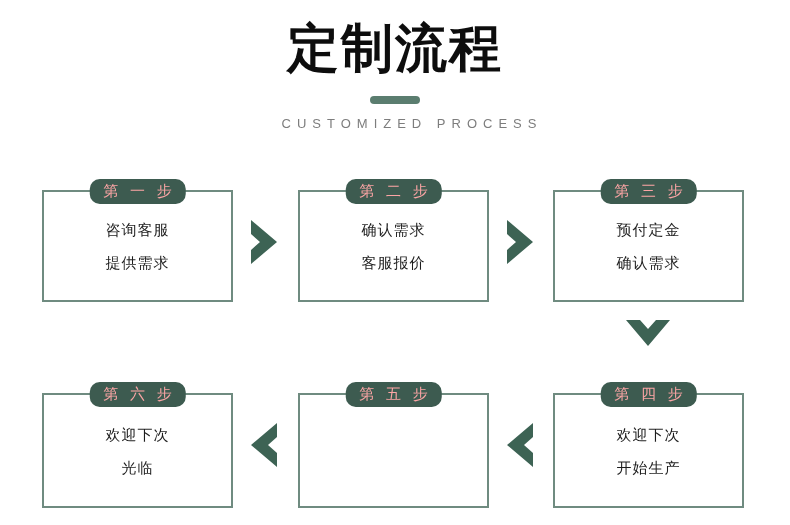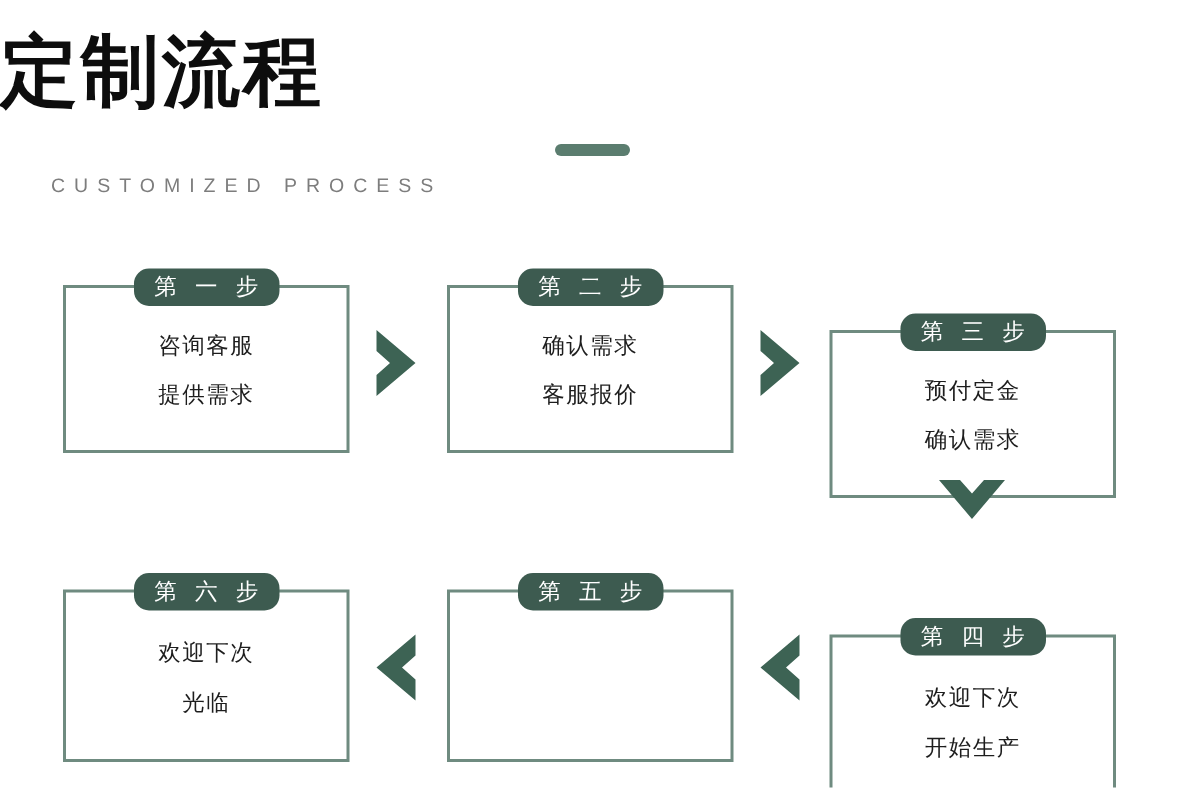--- a/index.html
+++ b/index.html
@@ -14,21 +14,21 @@
     overflow: hidden;
     position: relative;
   }
 
   
   .header {
     position: absolute;
     left: 0;
     top: 0;
     width: 790px;
-    text-align: left;
+    text-align: center;
   }
   .page-title {
     margin: 0;
     padding-top: 18px;
     font-size: 52px;
     line-height: 60px;
     font-weight: bold;
     color: #0d0d0d;
     letter-spacing: 2px;
     font-family: "DejaVu Sans", "Liberation Sans", sans-serif;
@@ -66,36 +66,36 @@
     width: 191px;
     height: 112px;
     box-sizing: border-box;
     border: 2px solid #6f8b80;
     background: #ffffff;
   }
   .row-bottom .step-box { height: 115px; }
 
   .col-1 { left: 42px; }
   .col-2 { left: 298px; }
-  .col-3 { left: 553px; margin-top: 30px; }
+  .col-3 { left: 553px; }
 
   .step-badge {
     position: absolute;
     top: -13px;
     left: 50%;
     transform: translateX(-50%);
     background: #3d5b50;
-    color: #ffffff;
+    color: #fca5a5;
     font-size: 15px;
     line-height: 25px;
     height: 25px;
     padding: 0 10px 0 14px;
     letter-spacing: 4px;
     white-space: nowrap;
-    font-family: Liberation Sans, sans-serif;
+    font-family: Liberation Serif, serif;
     border-radius: 10px;
   }
 
   .step-lines {
     position: absolute;
     left: 0;
     right: 0;
     top: 50%;
     transform: translateY(-48%);
     text-align: center;

